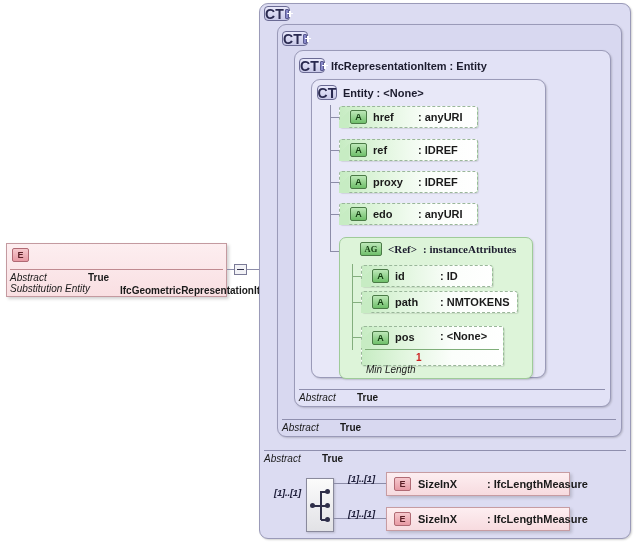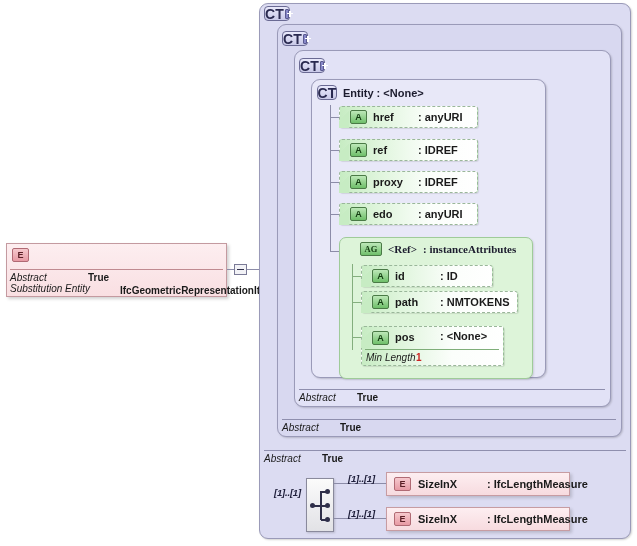--- a/index.html
+++ b/index.html
@@ -218,20 +218,21 @@
 <div class="detail" style="left:340px;top:422px;">
   <span class="v">True</span>
 </div>
 
 <div class="ct-panel lvl3" style="left:294px;top:50px;width:317px;height:357px;"></div>
 <div class="panel-title" style="left:299px;top:58px;">
   <span class="badge badge-ct">
     <span>CT</span>
       <i class="plus"></i>
   </span>
+  <span>IfcRepresentationItem : Entity</span>
 </div>
 <div class="rule" style="left:299px;top:389px;width:306px;"></div>
 <div class="detail" style="left:299px;top:392px;">
   <span class="k">Abstract</span>
 </div>
 <div class="detail" style="left:357px;top:392px;">
   <span class="v">True</span>
 </div>
 
 <div class="ct-panel lvl4" style="left:311px;top:79px;width:235px;height:299px;"></div>
@@ -303,21 +304,21 @@
   <span class="ty">: NMTOKENS</span>
 </div>
 
 <div class="attr" style="left:361px;top:326px;width:143px;height:40px;align-items:flex-start;padding-top:2px;">
   <i class="cut"></i>
   <span class="badge badge-a" style="margin-left:6px;margin-top:2px;">A</span>
   <span class="nm" style="margin-top:2px;">pos</span>
   <span class="ty" style="top:3px;">: &lt;None&gt;</span>
 </div>
 <div class="rule green" style="left:365px;top:349px;width:134px;"></div>
-<div class="detail" style="left:366px;top:352px;">
+<div class="detail" style="left:366px;top:364px;">
   <span class="k">Min Length</span>
 </div>
 <div class="detail" style="left:416px;top:352px;">
   <span class="v red">1</span>
 </div>
 
 <div class="card" style="left:274px;top:487px;">[1]..[1]</div>
 
 <div class="seq" style="left:306px;top:478px;width:28px;height:54px;">
   <span class="dot" style="left:3px;top:24px;"></span>

